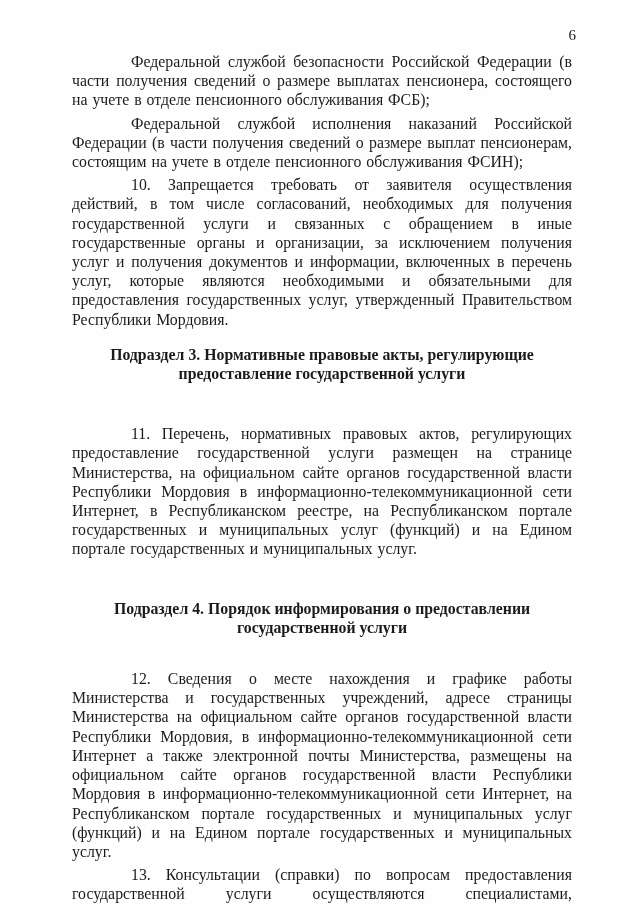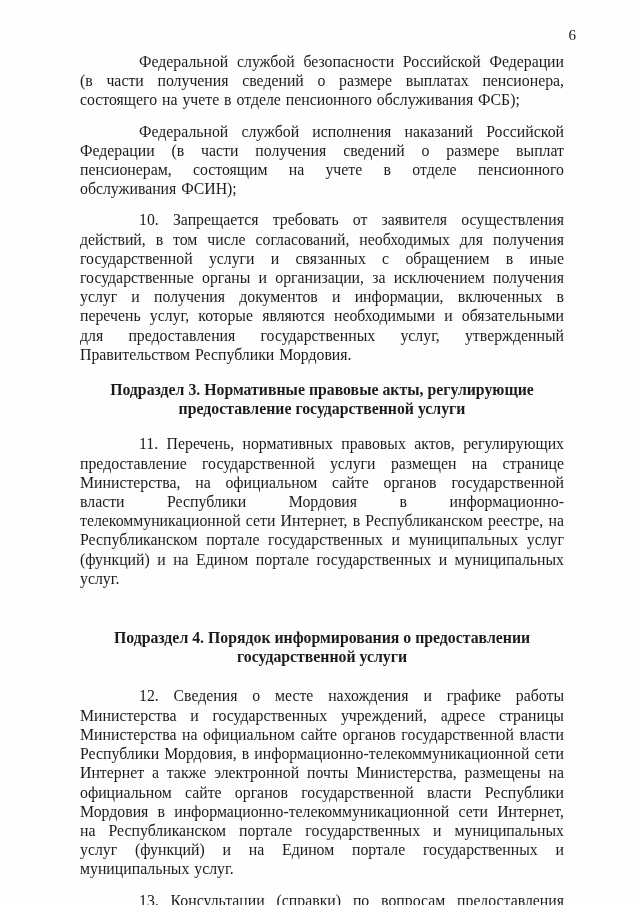--- a/index.html
+++ b/index.html
@@ -18,21 +18,21 @@
   }
   .content {
     padding: 26px 64px 0 68px;
   }
   .page-number {
     text-align: right;
     font-size: 15px;
     line-height: 18px;
   }
   .para {
-    margin: 12px;
+    margin: 4px;
     font-size: 15.8px;
     line-height: 19.2px;
     text-align: justify;
     text-indent: 59px;
     word-spacing: 1px;
   }
   .para.first {
     margin-top: 8px;
   }
   
@@ -42,25 +42,25 @@
   .heading {
     font-size: 15.8px;
     line-height: 19.2px;
     font-weight: bold;
     text-align: center;
     max-width: 452px;
     margin: 0 auto;
   }
   .heading.h3 {
     margin-top: 16px;
-    margin-bottom: 16px;
+    margin-bottom: 41px;
   }
   .heading.h4 {
     margin-top: 40px;
-    margin-bottom: 20px;
+    margin-bottom: 32px;
   }
 </style>
 </head>
 <body>
 
 <div class="page">
   <div class="content">
 
     <div class="page-number">6</div>
 

